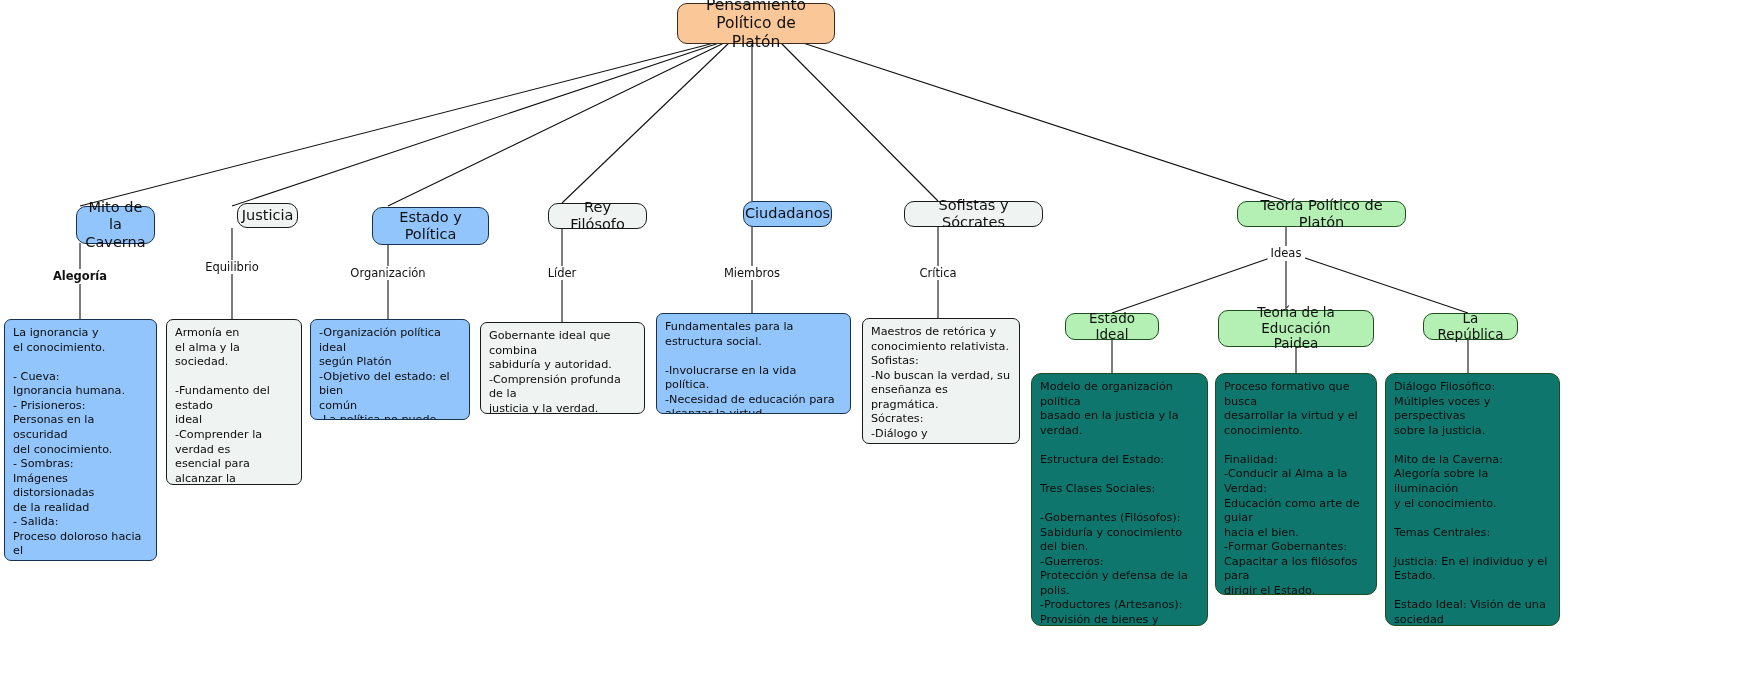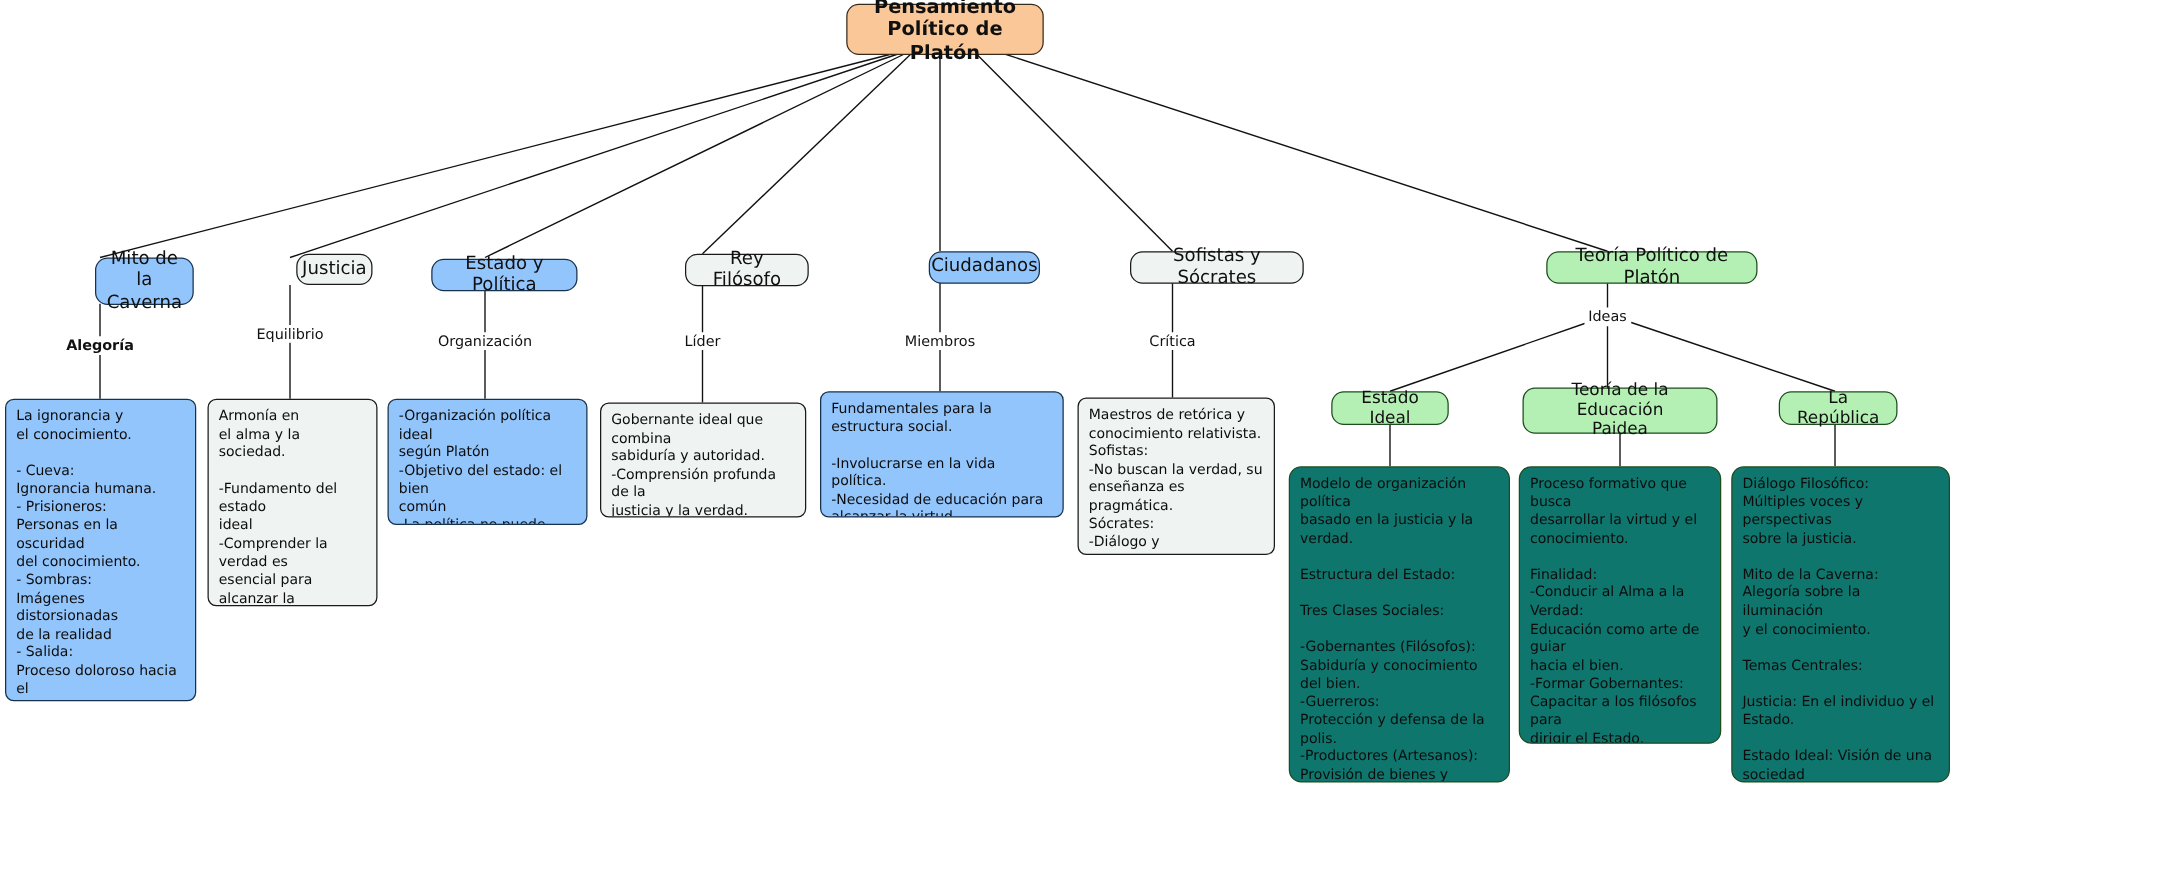--- a/index.html
+++ b/index.html
@@ -119,27 +119,27 @@
     <line x1="1286" y1="226" x2="1286" y2="247"></line>
     <line x1="1286" y1="261" x2="1286" y2="313"></line>
     <line x1="1270" y1="258" x2="1112" y2="313"></line>
     <line x1="1305" y1="258" x2="1468" y2="313"></line>
 
     <line x1="1112" y1="340" x2="1112" y2="373"></line>
     <line x1="1296" y1="346" x2="1296" y2="373"></line>
     <line x1="1468" y1="340" x2="1468" y2="373"></line>
   </svg>
 
-  <div class="node root" style="left:677px; top:3px; width:158px; height:41px;font-weight:bold;">Pensamiento
+  <div class="node root" style="left:677px; top:3px; width:158px; height:41px;">Pensamiento
 Político de Platón</div>
 
   <div class="node lvl2 blue" style="left:41px; top:206px; width:79px; height:38px;">Mito de la
 Caverna</div>
   <div class="node lvl2 pale" style="left:202px; top:203px; width:61px; height:25px;">Justicia</div>
-  <div class="node lvl2 blue" style="left:310px; top:207px; width:117px; height:26px;">Estado y Política</div>
+  <div class="node lvl2 blue" style="left:337px; top:207px; width:117px; height:38px;">Estado y Política</div>
   <div class="node lvl2 pale" style="left:513px; top:203px; width:99px; height:26px;">Rey Filósofo</div>
   <div class="node lvl2 blue" style="left:708px; top:201px; width:89px; height:26px;">Ciudadanos</div>
   <div class="node lvl2 pale" style="left:869px; top:201px; width:139px; height:26px;">Sofistas y Sócrates</div>
   <div class="node lvl2 green" style="left:1202px; top:201px; width:169px; height:26px;">Teoría Político de Platón</div>
 
   <div class="edgelabel" style="left:80px; top:269px;font-weight:bold;">Alegoría</div>
   <div class="edgelabel" style="left:232px; top:260px;">Equilibrio</div>
   <div class="edgelabel" style="left:388px; top:266px;">Organización</div>
   <div class="edgelabel" style="left:562px; top:266px;">Líder</div>
   <div class="edgelabel" style="left:752px; top:266px;">Miembros</div>

